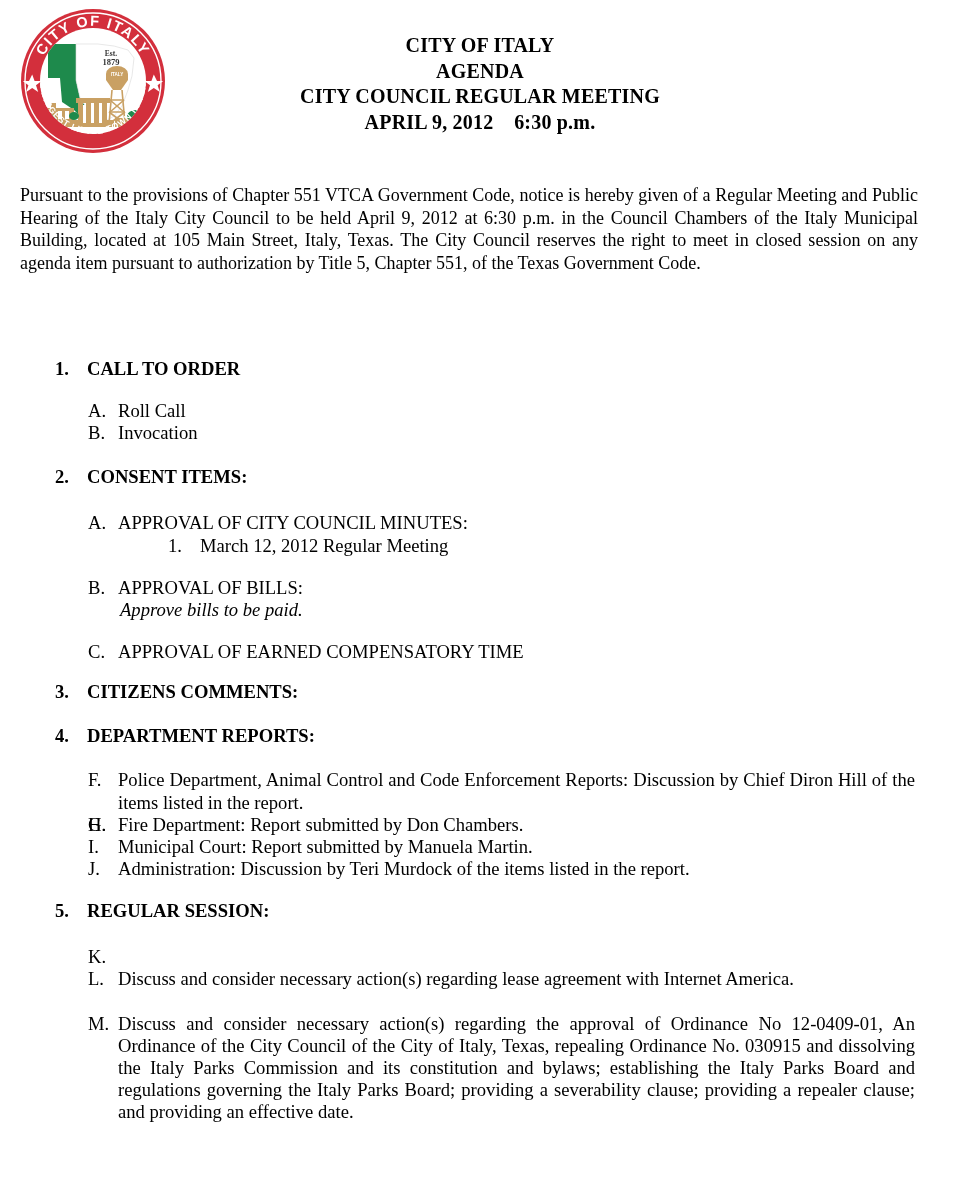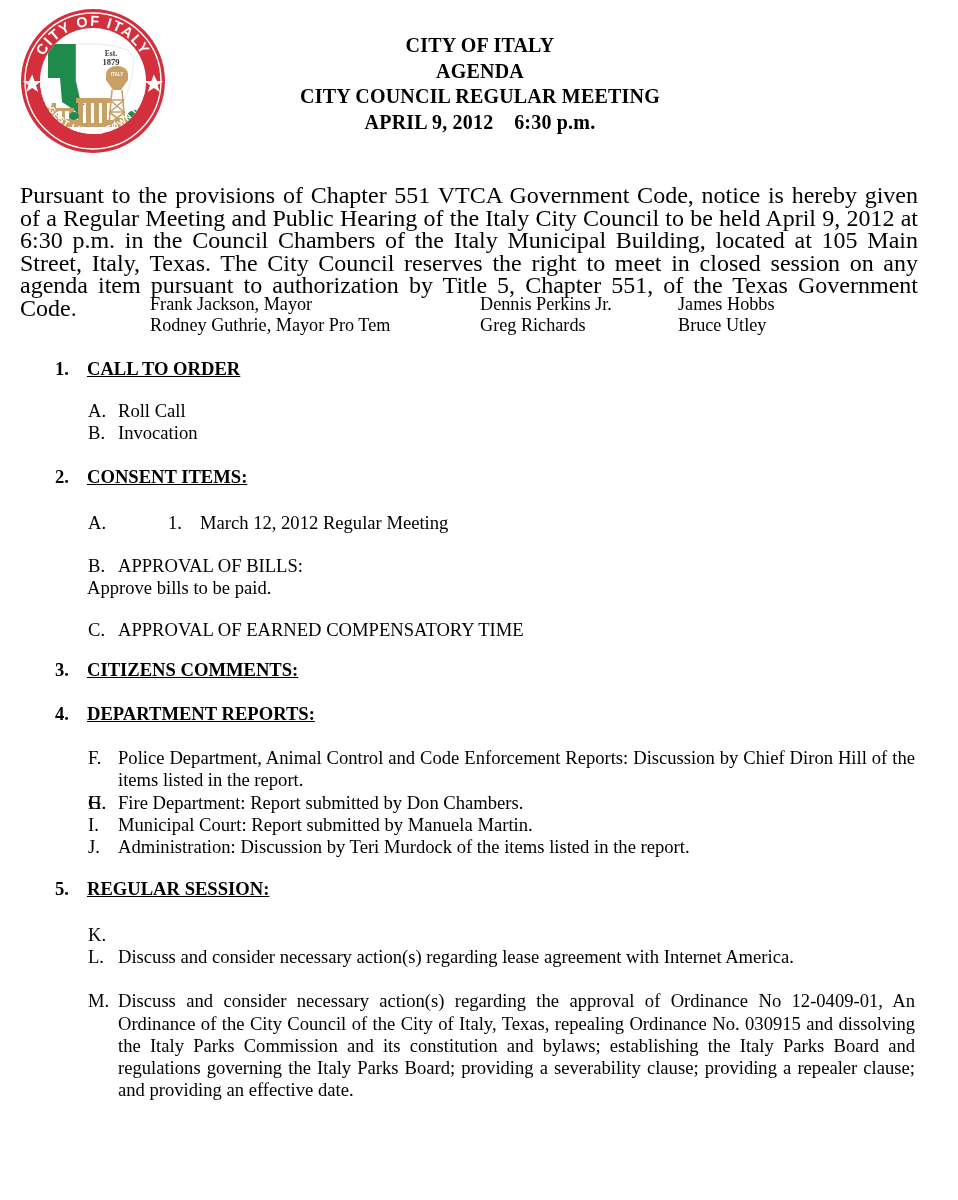--- a/index.html
+++ b/index.html
@@ -53,21 +53,21 @@
   }
   .title-block .line { white-space: pre; }
   .title-block .u { }
 
   
   .notice {
     position: absolute;
     left: 20px;
     top: 184px;
     width: 898px;
-    font-size: 24px;
+    font-size: 18px;
     line-height: 22.6px;
     text-align: justify;
     text-justify: inter-word;
   }
 
   
   .council {
     position: absolute;
     left: 150px;
     top: 294px;
@@ -95,21 +95,20 @@
     font-weight: bold;
     line-height: 22px;
   }
   .num-item .num {
     position: absolute;
     left: 55px;
     top: 0;
     font-weight: bold;
   }
   .num-item .heading {
-    text-decoration: underline;
     font-weight: bold;
   }
 
   .sub-list {
     margin: 0;
     padding: 0;
   }
   .sub-item {
     position: relative;
     padding-left: 118px;
@@ -133,23 +132,24 @@
     padding-left: 200px;
     font-size: 18.6px;
     line-height: 22.2px;
   }
   .sub-sub .ltr {
     position: absolute;
     left: 168px;
     top: 0;
   }
   .plain-indent {
-    padding-left: 87px;
+    padding-left: 120px;
     font-size: 18.6px;
     line-height: 22.2px;
+    font-style: italic;
   }
   .gap-18 { height: 18px; }
   .gap-20 { height: 20px; }
   .gap-22 { height: 22px; }
   .gap-24 { height: 24px; }
 </style>
 </head>
 <body>
 
 <div class="page">
@@ -242,32 +242,20 @@
     <div class="title-block">
       <div class="line">CITY OF ITALY</div>
       <div class="line">AGENDA</div>
       <div class="line"><span>CITY COUNCIL </span><span class="u">REGULAR</span><span> MEETING</span></div>
       <div class="line">APRIL 9, 2012    6:30 p.m.</div>
     </div>
   </div>
 
   <div class="notice">Pursuant to the provisions of Chapter 551 VTCA Government Code, notice is hereby given of a Regular Meeting and Public Hearing of the Italy City Council to be held April 9, 2012 at 6:30 p.m. in the Council Chambers of the Italy Municipal Building, located at 105 Main Street, Italy, Texas.  The City Council reserves the right to meet in closed session on any agenda item pursuant to authorization by Title 5, Chapter 551, of the Texas Government Code.</div>
 
-  <div class="council">
-    <div class="crow">
-      <div class="c1">Frank Jackson, Mayor</div>
-      <div class="c2">Dennis Perkins Jr.</div>
-      <div class="c3">James Hobbs</div>
-    </div>
-    <div class="crow">
-      <div class="c1">Rodney Guthrie, Mayor Pro Tem</div>
-      <div class="c2">Greg Richards</div>
-      <div class="c3">Bruce Utley</div>
-    </div>
-  </div>
 
   <div class="agenda">
 
     <div class="num-item">
       <span class="num">1.</span>
       <span class="heading">CALL TO ORDER</span>
     </div>
     <div class="gap-20"></div>
     <div class="sub-list">
       <div class="sub-item">
@@ -282,20 +270,21 @@
 
     <div class="gap-22"></div>
 
     <div class="num-item">
       <span class="num">2.</span>
       <span class="heading">CONSENT ITEMS:</span>
     </div>
     <div class="gap-24"></div>
     <div class="sub-item">
       <span class="ltr">A.</span>
+      <span>APPROVAL OF CITY COUNCIL MINUTES:</span>
     </div>
     <div class="sub-sub">
       <span class="ltr">1.</span>
       <span>March 12, 2012 Regular Meeting</span>
     </div>
     <div class="gap-20"></div>
     <div class="sub-item">
       <span class="ltr">B.</span>
       <span>APPROVAL OF BILLS:</span>
     </div>

